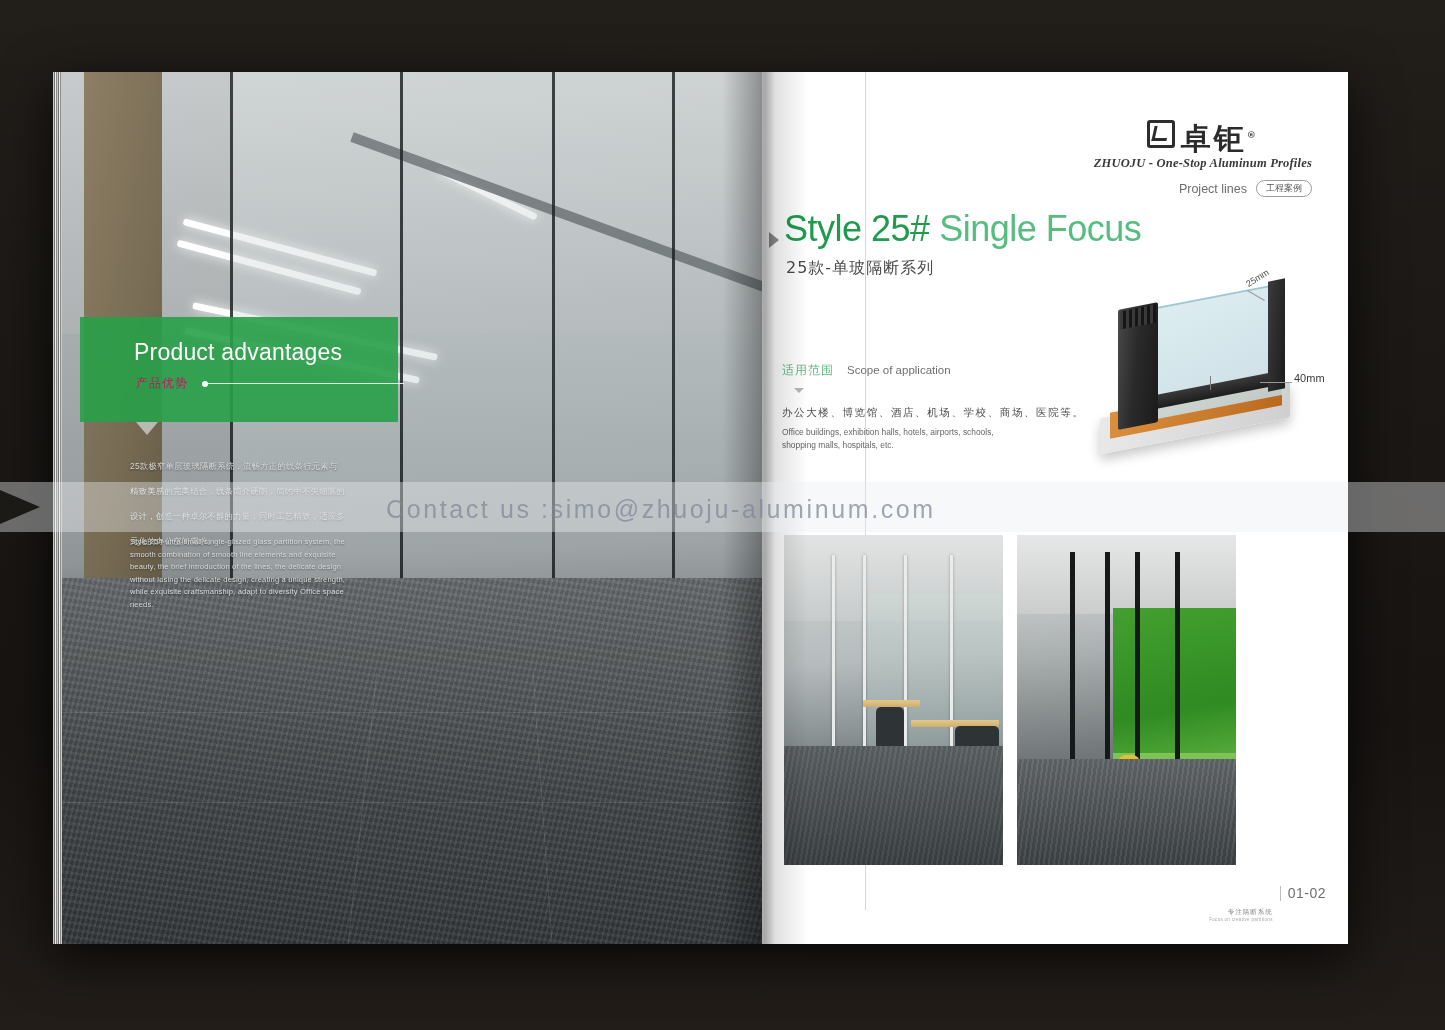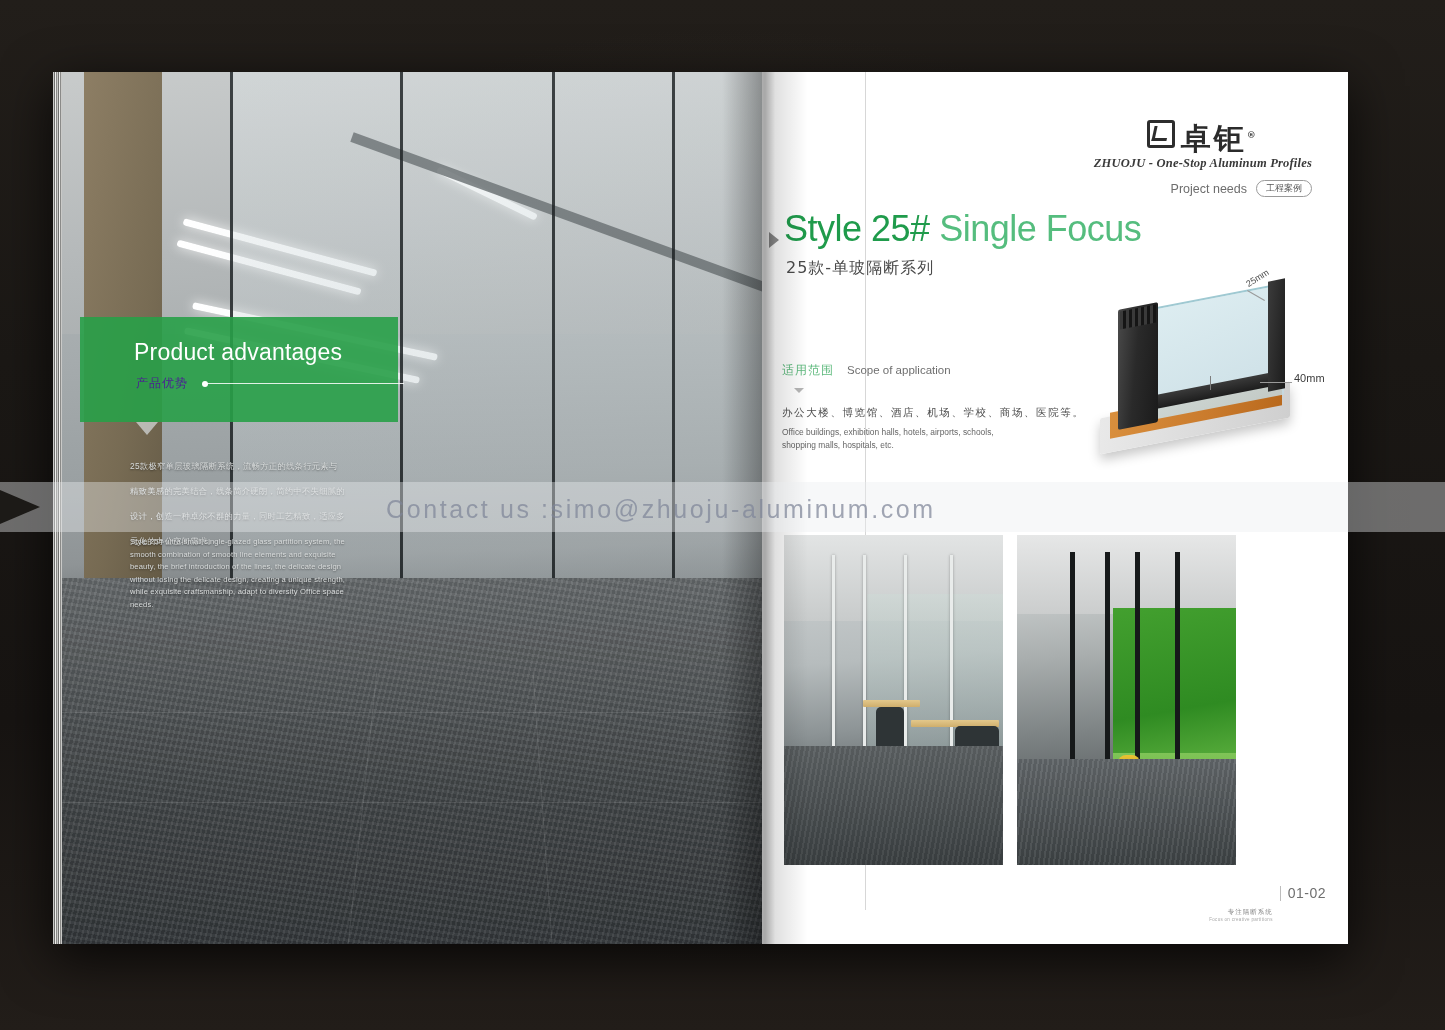--- a/index.html
+++ b/index.html
@@ -57,21 +57,21 @@
      background:
        repeating-linear-gradient(104deg, rgba(255,255,255,.055) 0 2px, rgba(0,0,0,.05) 2px 5px),
        repeating-linear-gradient(8deg, rgba(255,255,255,.04) 0 3px, rgba(0,0,0,.06) 3px 7px),
        linear-gradient(180deg,#666a6c,#414547 60%,#33373a);}
   .tileline{position:absolute;background:rgba(255,255,255,.10);}
 
   
   .advBox{position:absolute;left:18px;top:245px;width:318px;height:105px;
      background:rgba(40,160,72,.90);}
   .advBox .hd{position:absolute;left:54px;top:22px;font-size:23px;color:#fff;font-weight:400;letter-spacing:.2px;}
-  .advBox .sub{position:absolute;left:56px;top:58px;font-size:12px;color:#4c1d95;letter-spacing:1px;}
+  .advBox .sub{position:absolute;left:56px;top:58px;font-size:12px;color:#be185d;letter-spacing:1px;}
   .advLine{position:absolute;left:124px;top:66px;width:200px;height:1px;background:rgba(255,255,255,.85);}
   .advDot{position:absolute;left:122px;top:63.5px;width:6px;height:6px;border-radius:50%;background:#fff;}
   .advNotch{position:absolute;left:74px;top:350px;width:0;height:0;
      border-left:11px solid transparent;border-right:11px solid transparent;
      border-top:13px solid rgba(210,214,214,.75);}
 
   .bodyCn{position:absolute;left:68px;top:382px;width:215px;font-size:8.3px;line-height:25px;
      color:#d9dcdc;letter-spacing:.3px;text-shadow:0 1px 2px rgba(0,0,0,.45);}
   .bodyEn{position:absolute;left:68px;top:464px;width:218px;font-size:7.6px;line-height:12.6px;
      color:#dadddd;letter-spacing:.15px;text-shadow:0 1px 2px rgba(0,0,0,.45);}
@@ -240,21 +240,21 @@
       <div class="rp">
         <div class="vline"></div>
 
         <div class="brand">
           <div class="logoRow">
             <span class="logoMark"></span>
             <span class="logoCn"><span>卓钜</span><span class="reg">®</span></span>
           </div>
           <div class="logoEn">ZHUOJU - One-Stop Aluminum Profiles</div>
           <div class="pcRow">
-            <span class="pcEn">Project needs</span>
+            <span class="pcEn">Project lines</span>
             <span class="pcPill">工程案例</span>
           </div>
         </div>
 
         <div class="tri"></div>
         <div class="ttl">
           <span class="a">Style 25#</span>
           <span class="b">Single Focus</span>
         </div>
         <div class="ttlCn">25款-单玻隔断系列</div>

